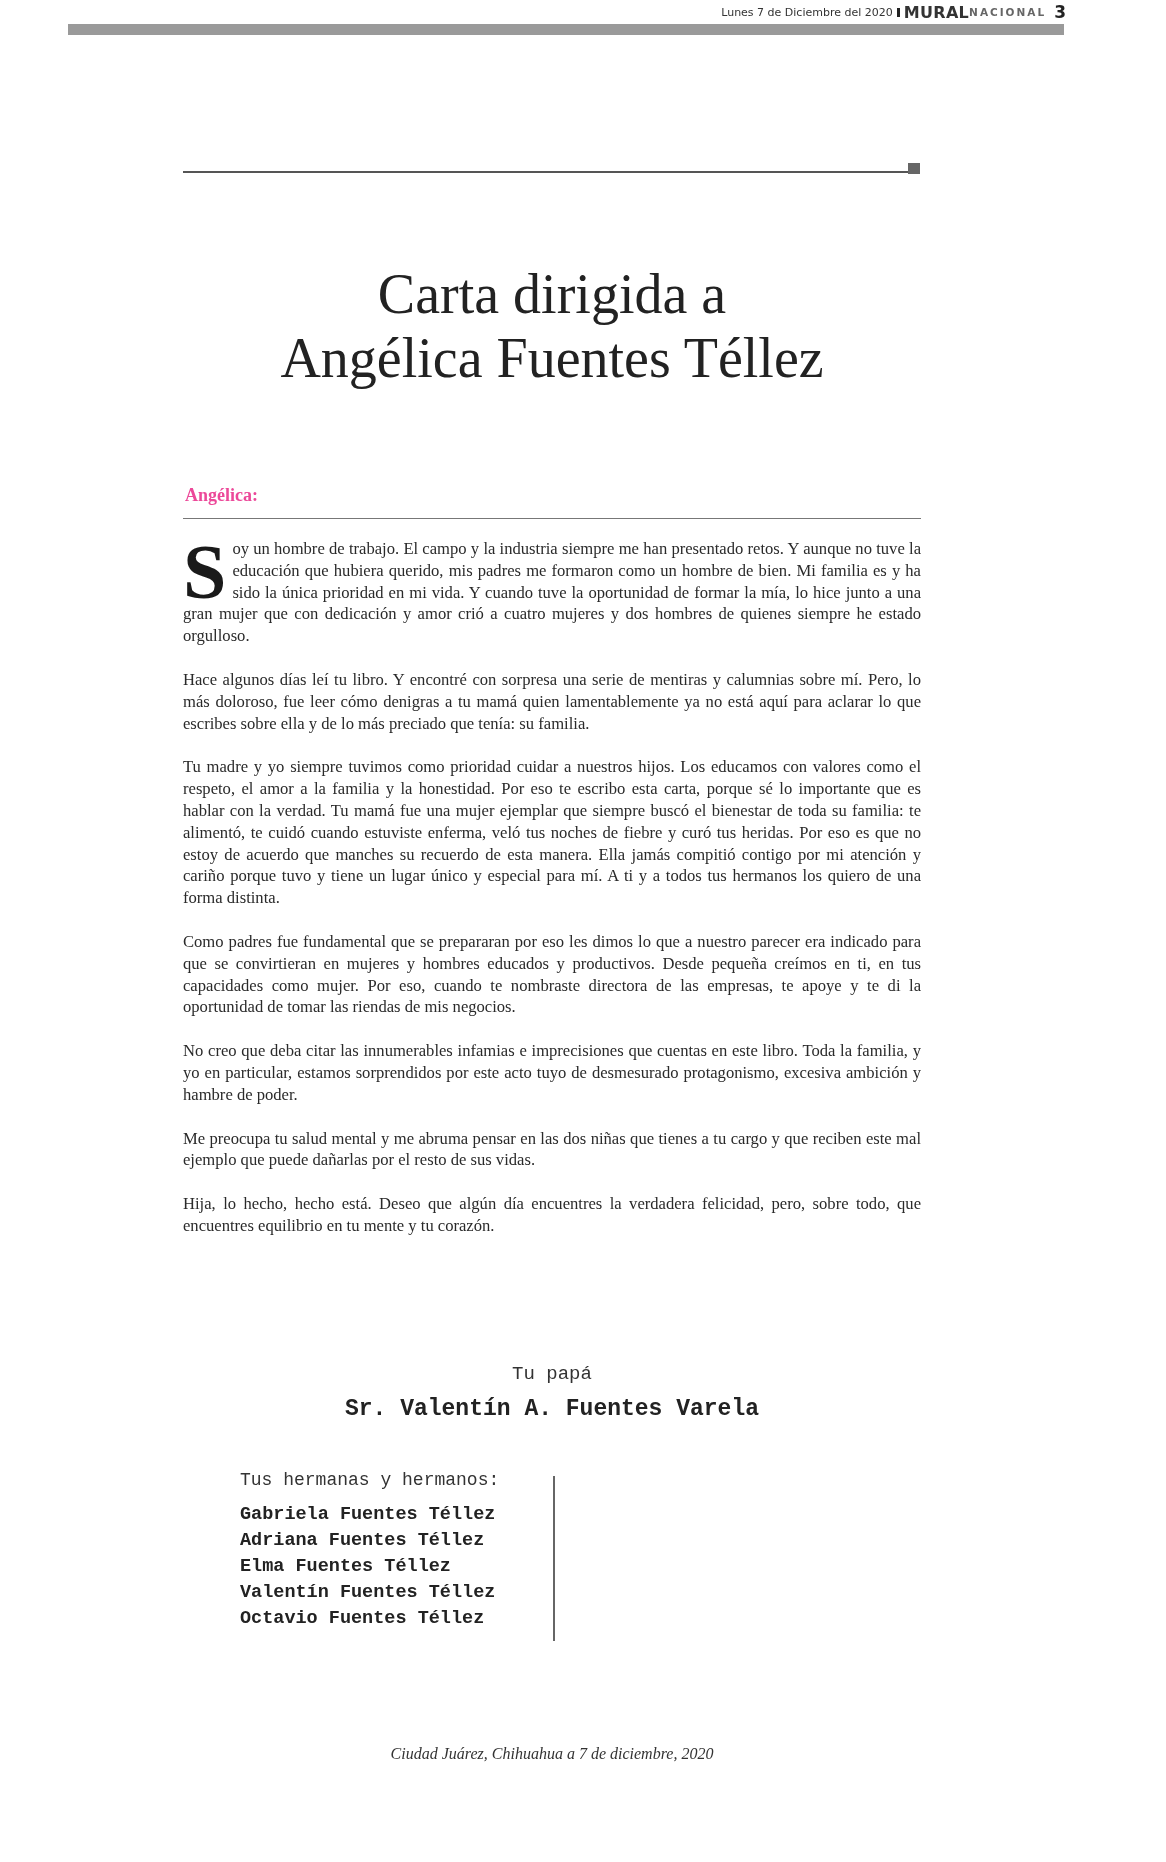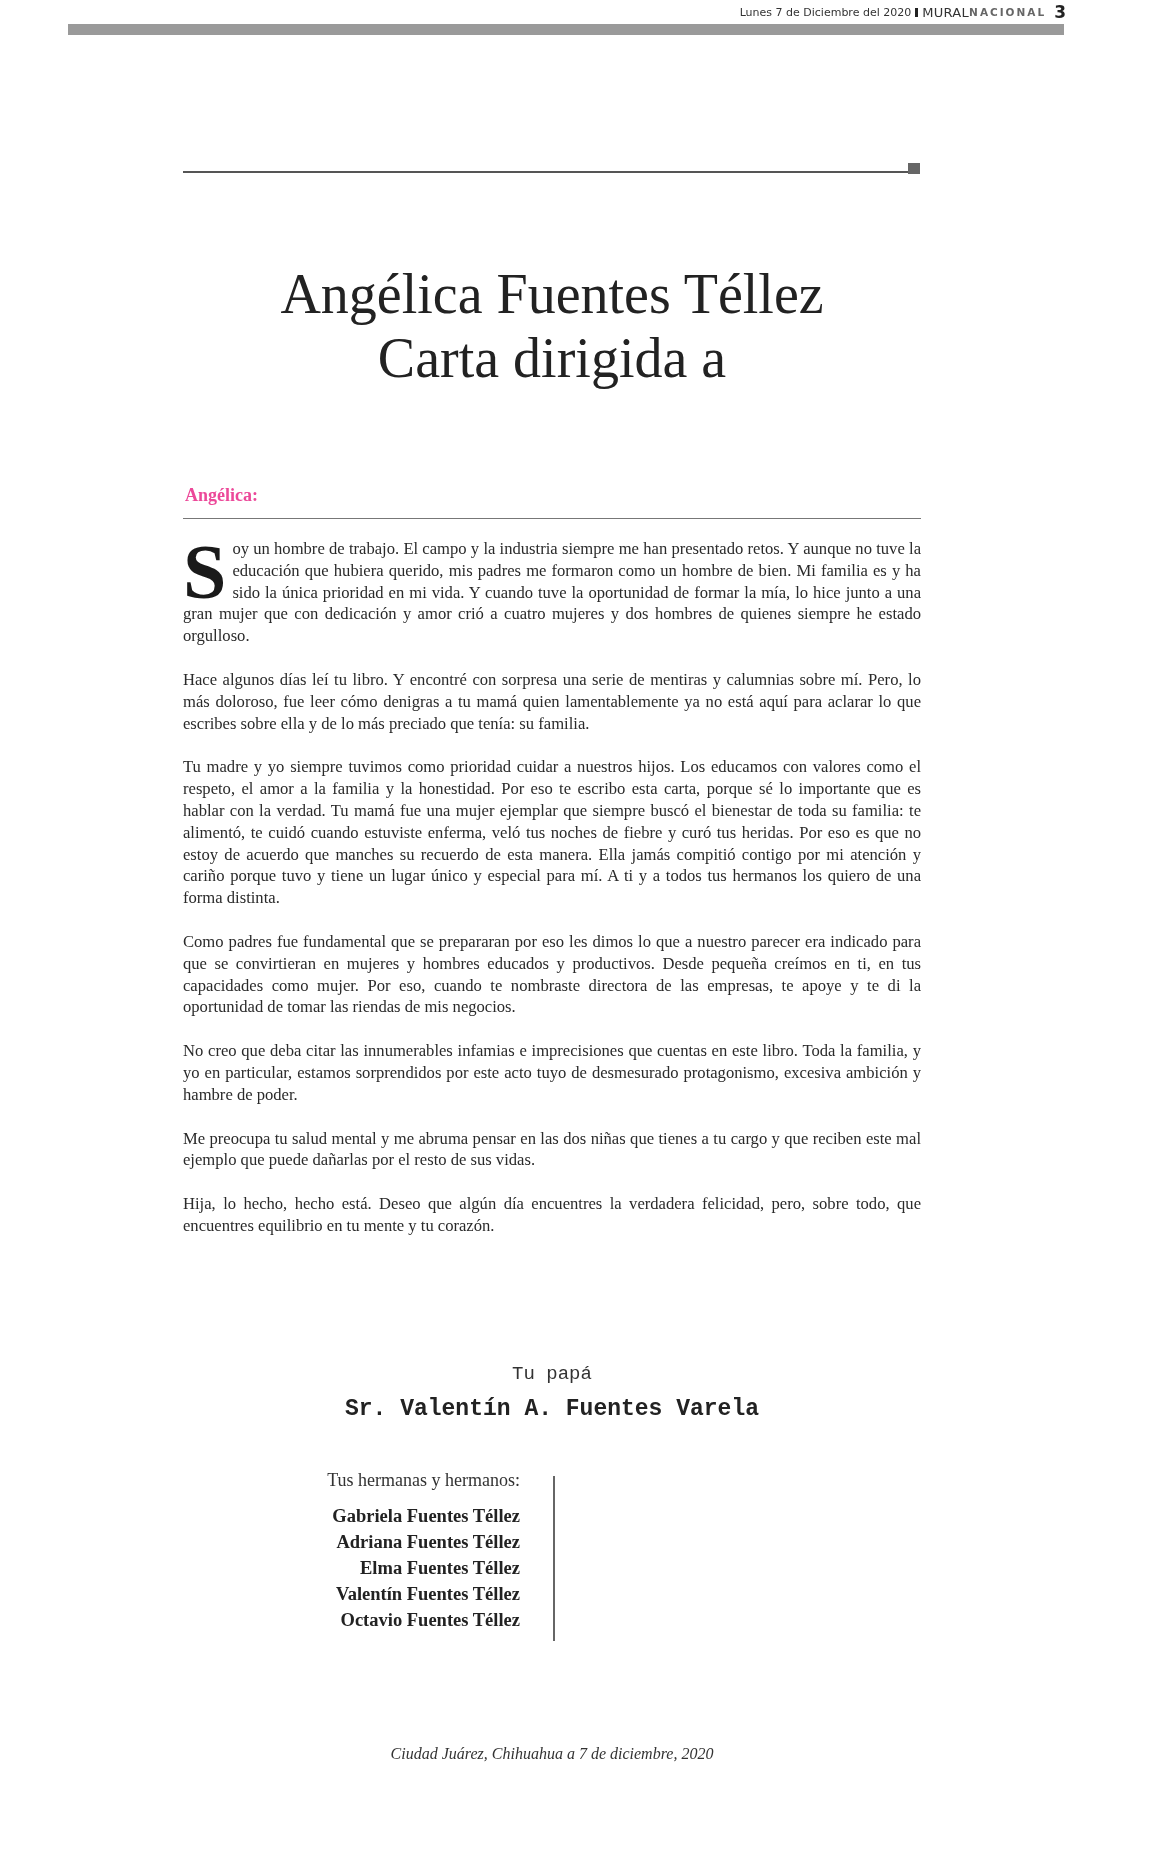--- a/index.html
+++ b/index.html
@@ -1,35 +1,35 @@
 <!DOCTYPE html>
 <html><head>
 <meta charset="utf-8">
 <style>
   html,body{margin:0;padding:0;background:#fff;}
   body{width:1166px;height:1862px;position:relative;overflow:hidden;font-family:"DejaVu Serif","Liberation Serif",serif;color:#222;}
   .hdr{position:absolute;top:2px;right:100px;font-family:"DejaVu Sans","Liberation Sans",sans-serif;font-size:11px;color:#333;display:flex;align-items:center;gap:0;white-space:nowrap;}
   .hdr .bar{display:inline-block;width:3px;height:9px;background:#222;margin:0 4px;}
-  .hdr .mural{font-weight:normal;font-size:13px;letter-spacing:.3px;}
+  .hdr .mural{font-weight:bold;font-size:16px;letter-spacing:.3px;}
   .hdr .nac{font-weight:bold;color:#666;letter-spacing:2px;font-size:10.5px;}
   .hdr .pg{font-weight:bold;font-size:17px;color:#222;margin-left:8px;}
   .graybar{position:absolute;left:68px;top:24px;width:996px;height:11px;background:#9a9a9a;}
   .toprule{position:absolute;left:183px;top:171px;width:730px;height:2px;background:#555;}
   .toprule-sq{position:absolute;left:908px;top:163px;width:12px;height:11px;background:#666;}
   .title{position:absolute;left:183px;width:738px;top:262px;text-align:center;font-family:"Liberation Serif","DejaVu Serif",serif;font-size:56px;line-height:64px;color:#222;}
   .salute{position:absolute;left:185px;top:485px;font-family:"Liberation Serif",serif;font-weight:bold;font-size:18px;color:#ec4899;}
   .salute-rule{position:absolute;left:183px;top:518px;width:738px;height:1px;background:#777;}
   .body{position:absolute;left:183px;top:538px;width:738px;font-family:"Liberation Serif",serif;font-size:16.6px;line-height:21.8px;text-align:justify;color:#2a2a2a;}
   .body p{margin:0 0 22px 0;}
   .dropcap{float:left;font-size:78px;line-height:60px;font-weight:bold;margin:4px 6px 0 0;color:#1a1a1a;}
   .sig{position:absolute;left:183px;width:738px;text-align:center;font-family:Liberation Mono, monospace;}
   .sig-label{top:1363px;font-size:19px;color:#333;}
   .sig-name{top:1396px;font-size:23px;font-weight:bold;color:#222;}
   .cols{position:absolute;left:215px;top:1468px;width:680px;height:170px;}
-  .col{position:absolute;top:0;width:280px;text-align:right;font-family:Liberation Serif, serif;}
+  .col{position:absolute;top:0;width:280px;text-align:left;font-family:Liberation Mono, monospace;}
   .col.left{left:25px;}
   .col.right{left:358px;}
   .col .lbl{font-size:18px;color:#333;margin:2px 0 12px;}
   .col .nm{font-size:18.5px;font-weight:bold;line-height:26px;color:#222;}
   .col .gap{height:20px;}
   .divider{position:absolute;left:338px;top:8px;width:2px;height:165px;background:#666;}
   .place{position:absolute;left:183px;width:738px;top:1745px;text-align:center;font-family:"Liberation Serif",serif;font-style:italic;font-size:16px;color:#333;}
 </style>
 </head>
 <body>
@@ -40,22 +40,22 @@
   <span class="mural">MURAL</span>
   <span class="nac">NACIONAL</span>
   <span class="pg">3</span>
 </div>
 <div class="graybar"></div>
 
 <div class="toprule"></div>
 <div class="toprule-sq"></div>
 
 <div class="title">
+  <div>Carta dirigida a</div>
   <div>Angélica Fuentes Téllez</div>
-  <div>Carta dirigida a</div>
 </div>
 
 <div class="salute">Angélica:</div>
 <div class="salute-rule"></div>
 
 <div class="body">
   <p><span class="dropcap">S</span><span>oy un hombre de trabajo. El campo y la industria siempre me han presentado retos. Y aunque no tuve la educación que hubiera querido, mis padres me formaron como un hombre de bien. Mi familia es y ha sido la única prioridad en mi vida. Y cuando tuve la oportunidad de formar la mía, lo hice junto a una gran mujer que con dedicación y amor crió a cuatro mujeres y dos hombres de quienes siempre he estado orgulloso.</span></p>
   <p>Hace algunos días leí tu libro. Y encontré con sorpresa una serie de mentiras y calumnias sobre mí. Pero, lo más doloroso, fue leer cómo denigras a tu mamá quien lamentablemente ya no está aquí para aclarar lo que escribes sobre ella y de lo más preciado que tenía: su familia.</p>
   <p>Tu madre y yo siempre tuvimos como prioridad cuidar a nuestros hijos. Los educamos con valores como el respeto, el amor a la familia y la honestidad. Por eso te escribo esta carta, porque sé lo importante que es hablar con la verdad. Tu mamá fue una mujer ejemplar que siempre buscó el bienestar de toda su familia: te alimentó, te cuidó cuando estuviste enferma, veló tus noches de fiebre y curó tus heridas. Por eso es que no estoy de acuerdo que manches su recuerdo de esta manera. Ella jamás compitió contigo por mi atención y cariño porque tuvo y tiene un lugar único y especial para mí. A ti y a todos tus hermanos los quiero de una forma distinta.</p>
   <p>Como padres fue fundamental que se prepararan por eso les dimos lo que a nuestro parecer era indicado para que se convirtieran en mujeres y hombres educados y productivos. Desde pequeña creímos en ti, en tus capacidades como mujer. Por eso, cuando te nombraste directora de las empresas, te apoye y te di la oportunidad de tomar las riendas de mis negocios.</p>

